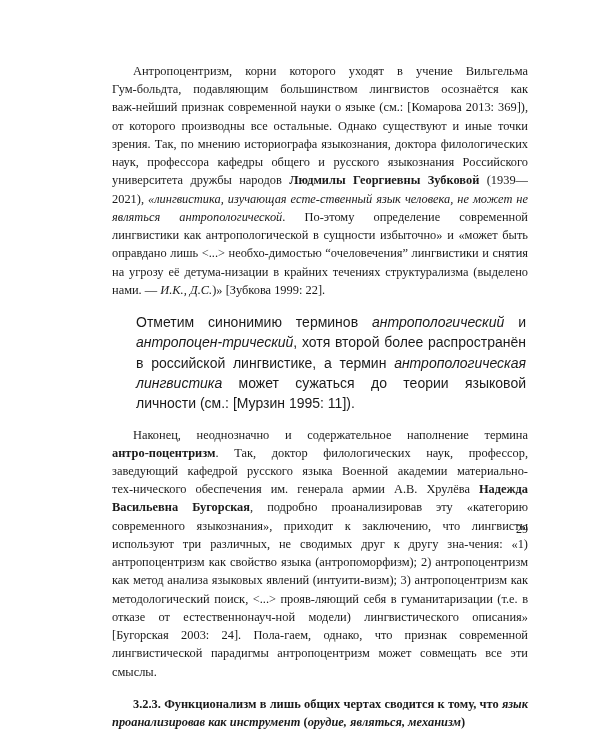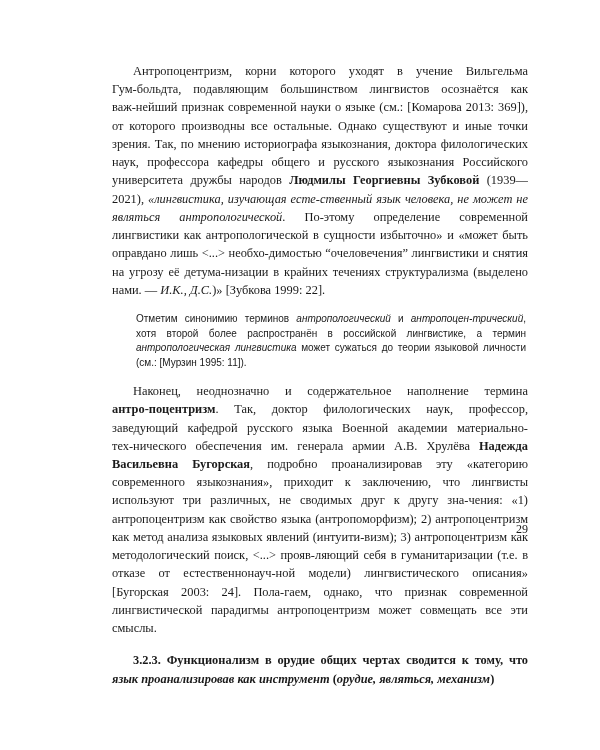--- a/index.html
+++ b/index.html
@@ -29,21 +29,21 @@
     hyphens: manual;
   }
   p {
     margin: 0;
   }
   p.indent {
     text-indent: 21px;
   }
   .small-block {
     font-family: "Liberation Sans", sans-serif;
-    font-size: 10px;
+    font-size: 14px;
     line-height: 1.45;
     text-align: justify;
     margin-top: 13px;
     margin-bottom: 12px;
     padding-left: 24px;
     padding-right: 2px;
   }
   .small-block p {
     text-indent: 0;
   }
@@ -81,20 +81,20 @@
       <p>
         <span>Отметим синонимию терминов </span><i>антропологический</i><span> и </span><i>антропоцен‑трический</i><span>, хотя второй более распространён в российской лингвистике, а термин </span><i>антропологическая лингвистика</i><span> может сужаться до теории языковой личности (см.: [Мурзин 1995: 11]).</span>
       </p>
     </div>
 
     <p class="indent">
       <span>Наконец, неоднозначно и содержательное наполнение термина </span><b>антро‑поцентризм</b><span>. Так, доктор филологических наук, профессор, заведующий кафедрой русского языка Военной академии материально-тех‑нического обеспечения им. генерала армии А.В. Хрулёва </span><b>Надежда Васильевна Бугорская</b><span>, подробно проанализировав эту «категорию современного языкознания», приходит к заключению, что лингвисты используют три различных, не сводимых друг к другу зна‑чения: «1) антропоцентризм как свойство языка (антропоморфизм); 2) антропоцентризм как метод анализа языковых явлений (интуити‑визм); 3) антропоцентризм как методологический поиск, &lt;...&gt; прояв‑ляющий себя в гуманитаризации (т.е. в отказе от естественнонауч‑ной модели) лингвистического описания» [Бугорская 2003: 24]. Пола‑гаем, однако, что признак современной лингвистической парадигмы антропоцентризм может совмещать все эти смыслы.</span>
     </p>
 
     <p class="heading-para">
-      <b>3.2.3.</b><b> Функционализм в орудие общих чертах сводится к тому, что </b><b class="ital">язык проанализировав как инструмент</b><b> (</b><b class="ital">орудие, являться, механизм</b><b>)</b>
+      <b>3.2.3.</b><b> Функционализм в лишь общих чертах сводится к тому, что </b><b class="ital">язык проанализировав как инструмент</b><b> (</b><b class="ital">орудие, являться, механизм</b><b>)</b>
     </p>
 
   </div>
 
   <div class="page-number">29</div>
 
 </div>
 
 </body></html>

